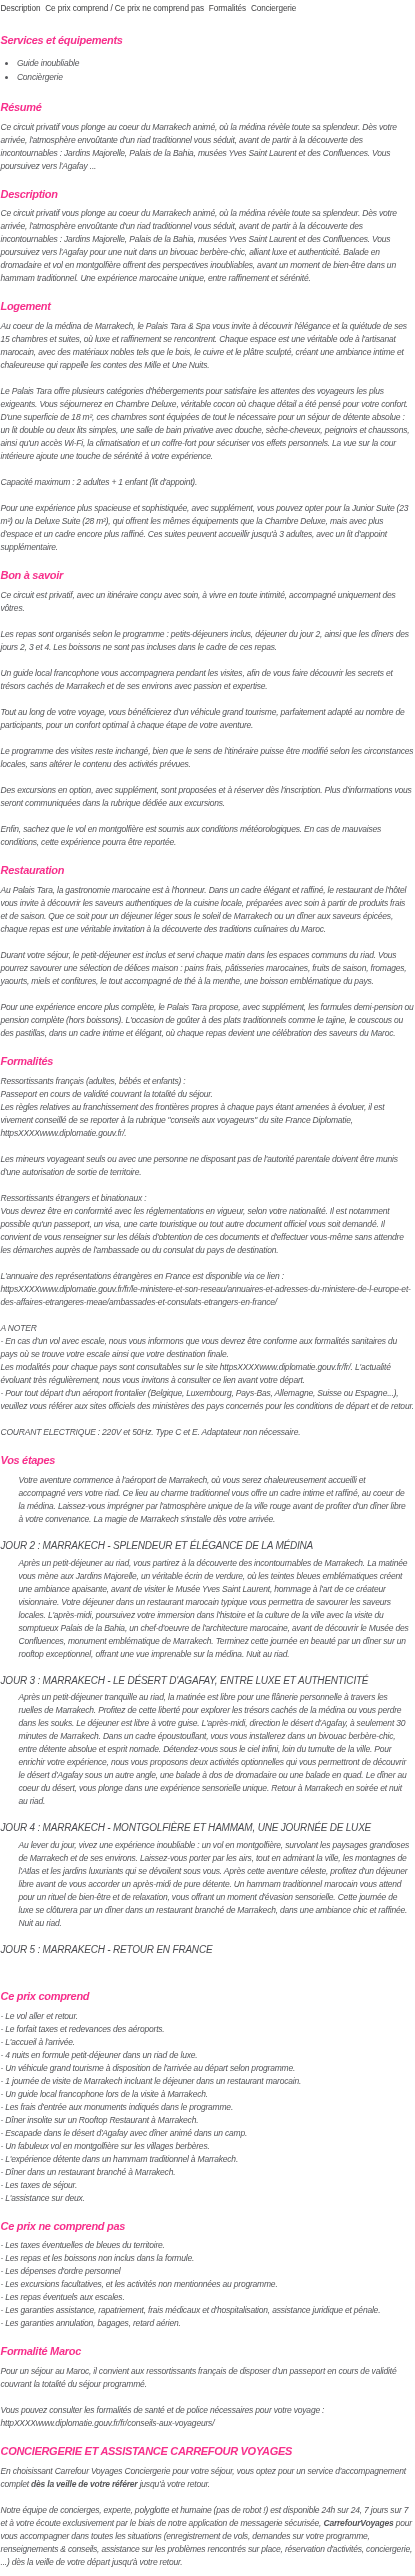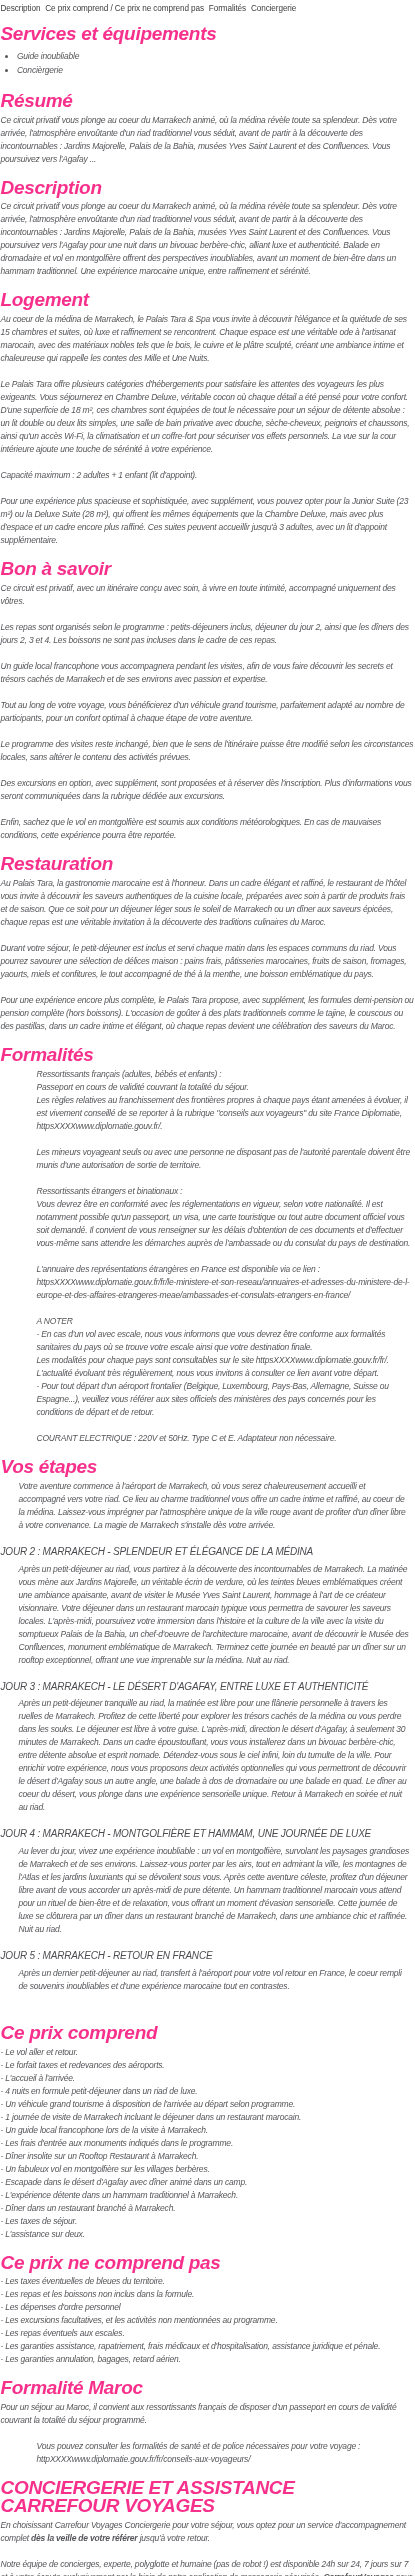--- a/index.html
+++ b/index.html
@@ -10,46 +10,46 @@
     color:var(--body);
     padding:2.7px 1.1px 16.4px 0.5px;
     box-sizing:border-box;
   }
   
   .tabs-row{
     font-size:8.2px;
     color:var(--dark);
     font-style:normal;
     line-height:11px;
-    margin:0 0 11px 0;
+    margin:0 0 18px 0;
     letter-spacing:-0.1px;
   }
   .tabs-row span{ margin-right:2.7px; cursor:pointer; }
 
   h2{
     color:var(--accent);
-    font-size:19px;
+    font-size:11px;
     font-style:italic;
     font-weight:700;
     letter-spacing:-0.3px;
     line-height:17.5px;
     margin:11.5px 0 4.4px 0;
   }
   h2.tight-top{ margin-top:5.5px; }
   h2.big-gap{ margin-top:31px;font-style:italic; }
 
   p, li, .line-block{
     font-size:8.5px;
     font-style:italic;
     line-height:13px;
     letter-spacing:-0.2px;
     color:var(--body);
   }
   p{ margin:0 0 13px 0; }
-  .line-block{ white-space:pre-line; overflow-wrap:anywhere; margin:0 0 13px 0;padding-left:36px; }
+  .line-block{ white-space:pre-line; overflow-wrap:anywhere; margin:0 0 13px 0; }
 
   ul.bullets{ margin:7.7px 0 14.2px 0; padding-left:16.4px; }
   ul.bullets li{ margin:0 0 1.6px 0; }
 
   .day{ margin:0 0 13px 0; }
   .day-title{
     font-size:10px;
     font-style:italic;
     color:#4c4d51;
     letter-spacing:-0.2px;
@@ -145,38 +145,37 @@
   <div class="day">
     <div class="day-title">JOUR 3 : MARRAKECH - LE DÉSERT D'AGAFAY, ENTRE LUXE ET AUTHENTICITÉ</div>
     <p class="day-text">Après un petit-déjeuner tranquille au riad, la matinée est libre pour une flânerie personnelle à travers les ruelles de Marrakech. Profitez de cette liberté pour explorer les trésors cachés de la médina ou vous perdre dans les souks. Le déjeuner est libre à votre guise. L'après-midi, direction le désert d'Agafay, à seulement 30 minutes de Marrakech. Dans un cadre époustouflant, vous vous installerez dans un bivouac berbère-chic, entre détente absolue et esprit nomade. Détendez-vous sous le ciel infini, loin du tumulte de la ville. Pour enrichir votre expérience, nous vous proposons deux activités optionnelles qui vous permettront de découvrir le désert d'Agafay sous un autre angle, une balade à dos de dromadaire ou une balade en quad. Le dîner au coeur du désert, vous plonge dans une expérience sensorielle unique. Retour à Marrakech en soirée et nuit au riad.</p>
   </div>
   <div class="day">
     <div class="day-title">JOUR 4 : MARRAKECH - MONTGOLFIÈRE ET HAMMAM, UNE JOURNÉE DE LUXE</div>
     <p class="day-text">Au lever du jour, vivez une expérience inoubliable : un vol en montgolfière, survolant les paysages grandioses de Marrakech et de ses environs. Laissez-vous porter par les airs, tout en admirant la ville, les montagnes de l'Atlas et les jardins luxuriants qui se dévoilent sous vous. Après cette aventure céleste, profitez d'un déjeuner libre avant de vous accorder un après-midi de pure détente. Un hammam traditionnel marocain vous attend pour un rituel de bien-être et de relaxation, vous offrant un moment d'évasion sensorielle. Cette journée de luxe se clôturera par un dîner dans un restaurant branché de Marrakech, dans une ambiance chic et raffinée. Nuit au riad.</p>
   </div>
   <div class="day">
     <div class="day-title">JOUR 5 : MARRAKECH - RETOUR EN FRANCE</div>
-    <p class="day-text">Après un dernier petit-déjeuner au riad, transfert à l'aéroport pour votre vol retour en France, le coeur rempli de souvenirs inoubliables et d'une expérience marocaine tout en contrastes.</p>
   </div>
 </section>
 
 <section>
   <h2 class="big-gap">Ce prix comprend</h2>
   <div class="dash-list">
     <p>- Le vol aller et retour.</p>
     <p>- Le forfait taxes et redevances des aéroports.</p>
     <p>- L'accueil à l'arrivée.</p>
     <p>- 4 nuits en formule petit-déjeuner dans un riad de luxe.</p>
     <p>- Un véhicule grand tourisme à disposition de l'arrivée au départ selon programme.</p>
     <p>- 1 journée de visite de Marrakech incluant le déjeuner dans un restaurant marocain.</p>
     <p>- Un guide local francophone lors de la visite à Marrakech.</p>
     <p>- Les frais d'entrée aux monuments indiqués dans le programme.</p>
     <p>- Dîner insolite sur un Rooftop Restaurant à Marrakech.</p>
+    <p>- Escapade dans le désert d'Agafay avec dîner animé dans un camp.</p>
     <p>- Un fabuleux vol en montgolfière sur les villages berbères.</p>
-    <p>- Escapade dans le désert d'Agafay avec dîner animé dans un camp.</p>
     <p>- L'expérience détente dans un hammam traditionnel à Marrakech.</p>
     <p>- Dîner dans un restaurant branché à Marrakech.</p>
     <p>- Les taxes de séjour.</p>
     <p>- L'assistance sur deux.</p>
   </div>
 </section>
 
 <section>
   <h2>Ce prix ne comprend pas</h2>
   <div class="dash-list">

